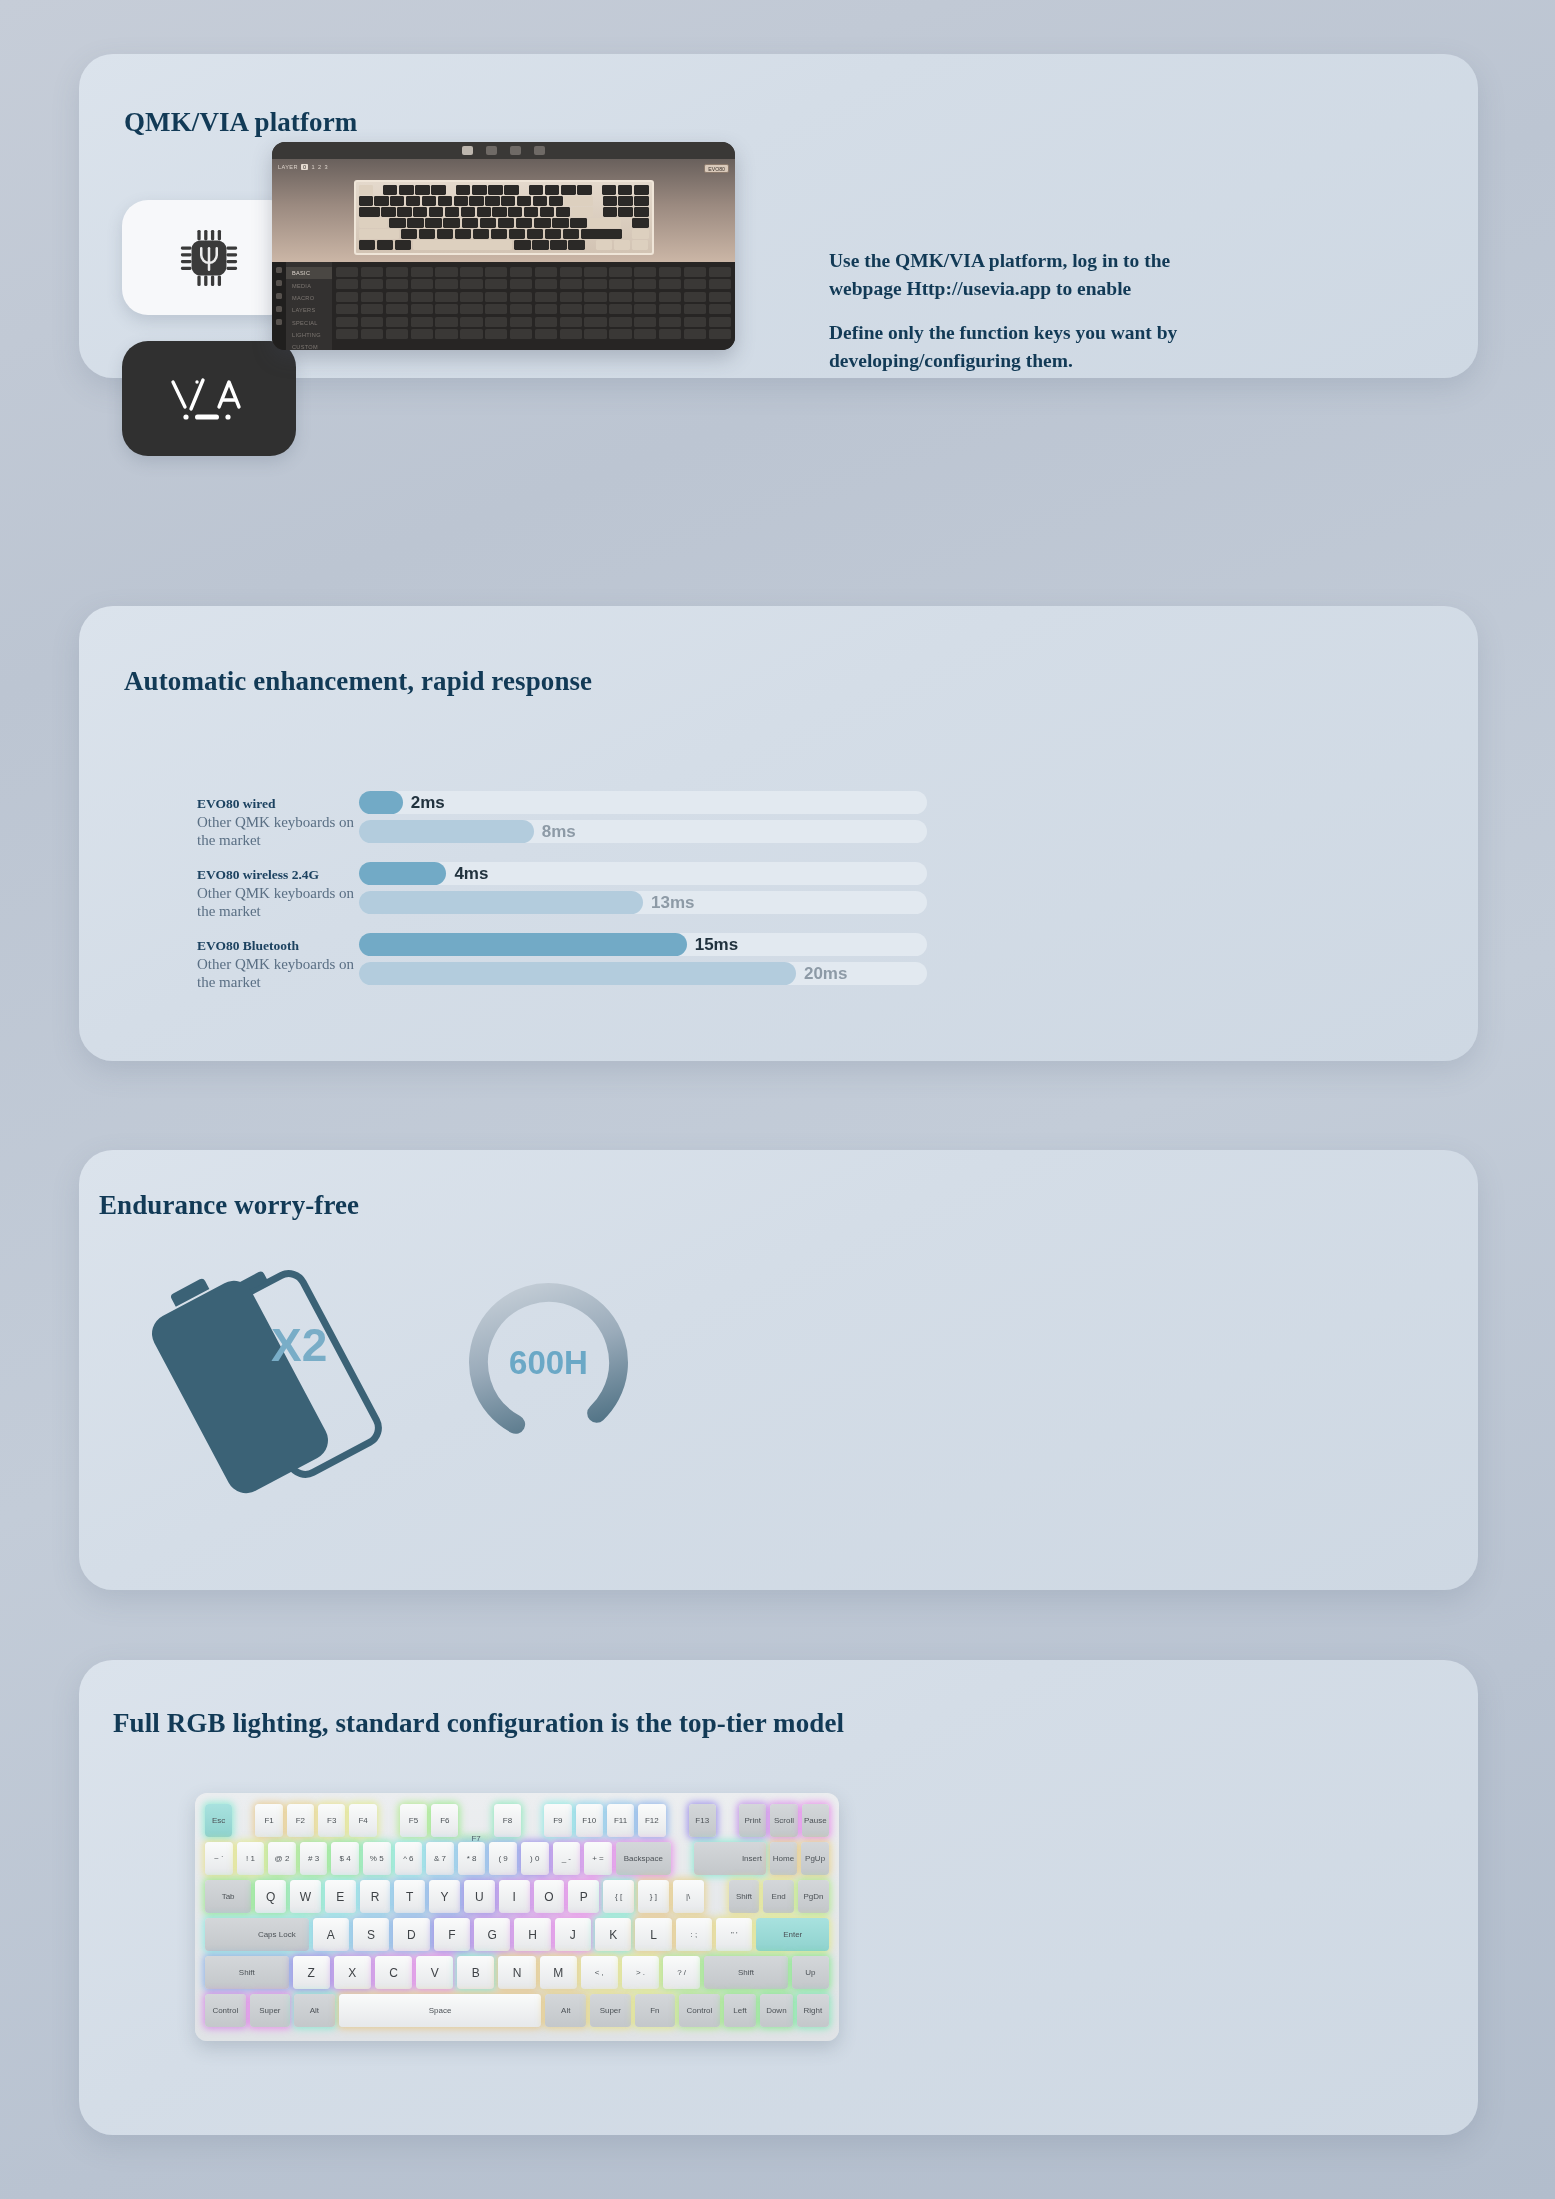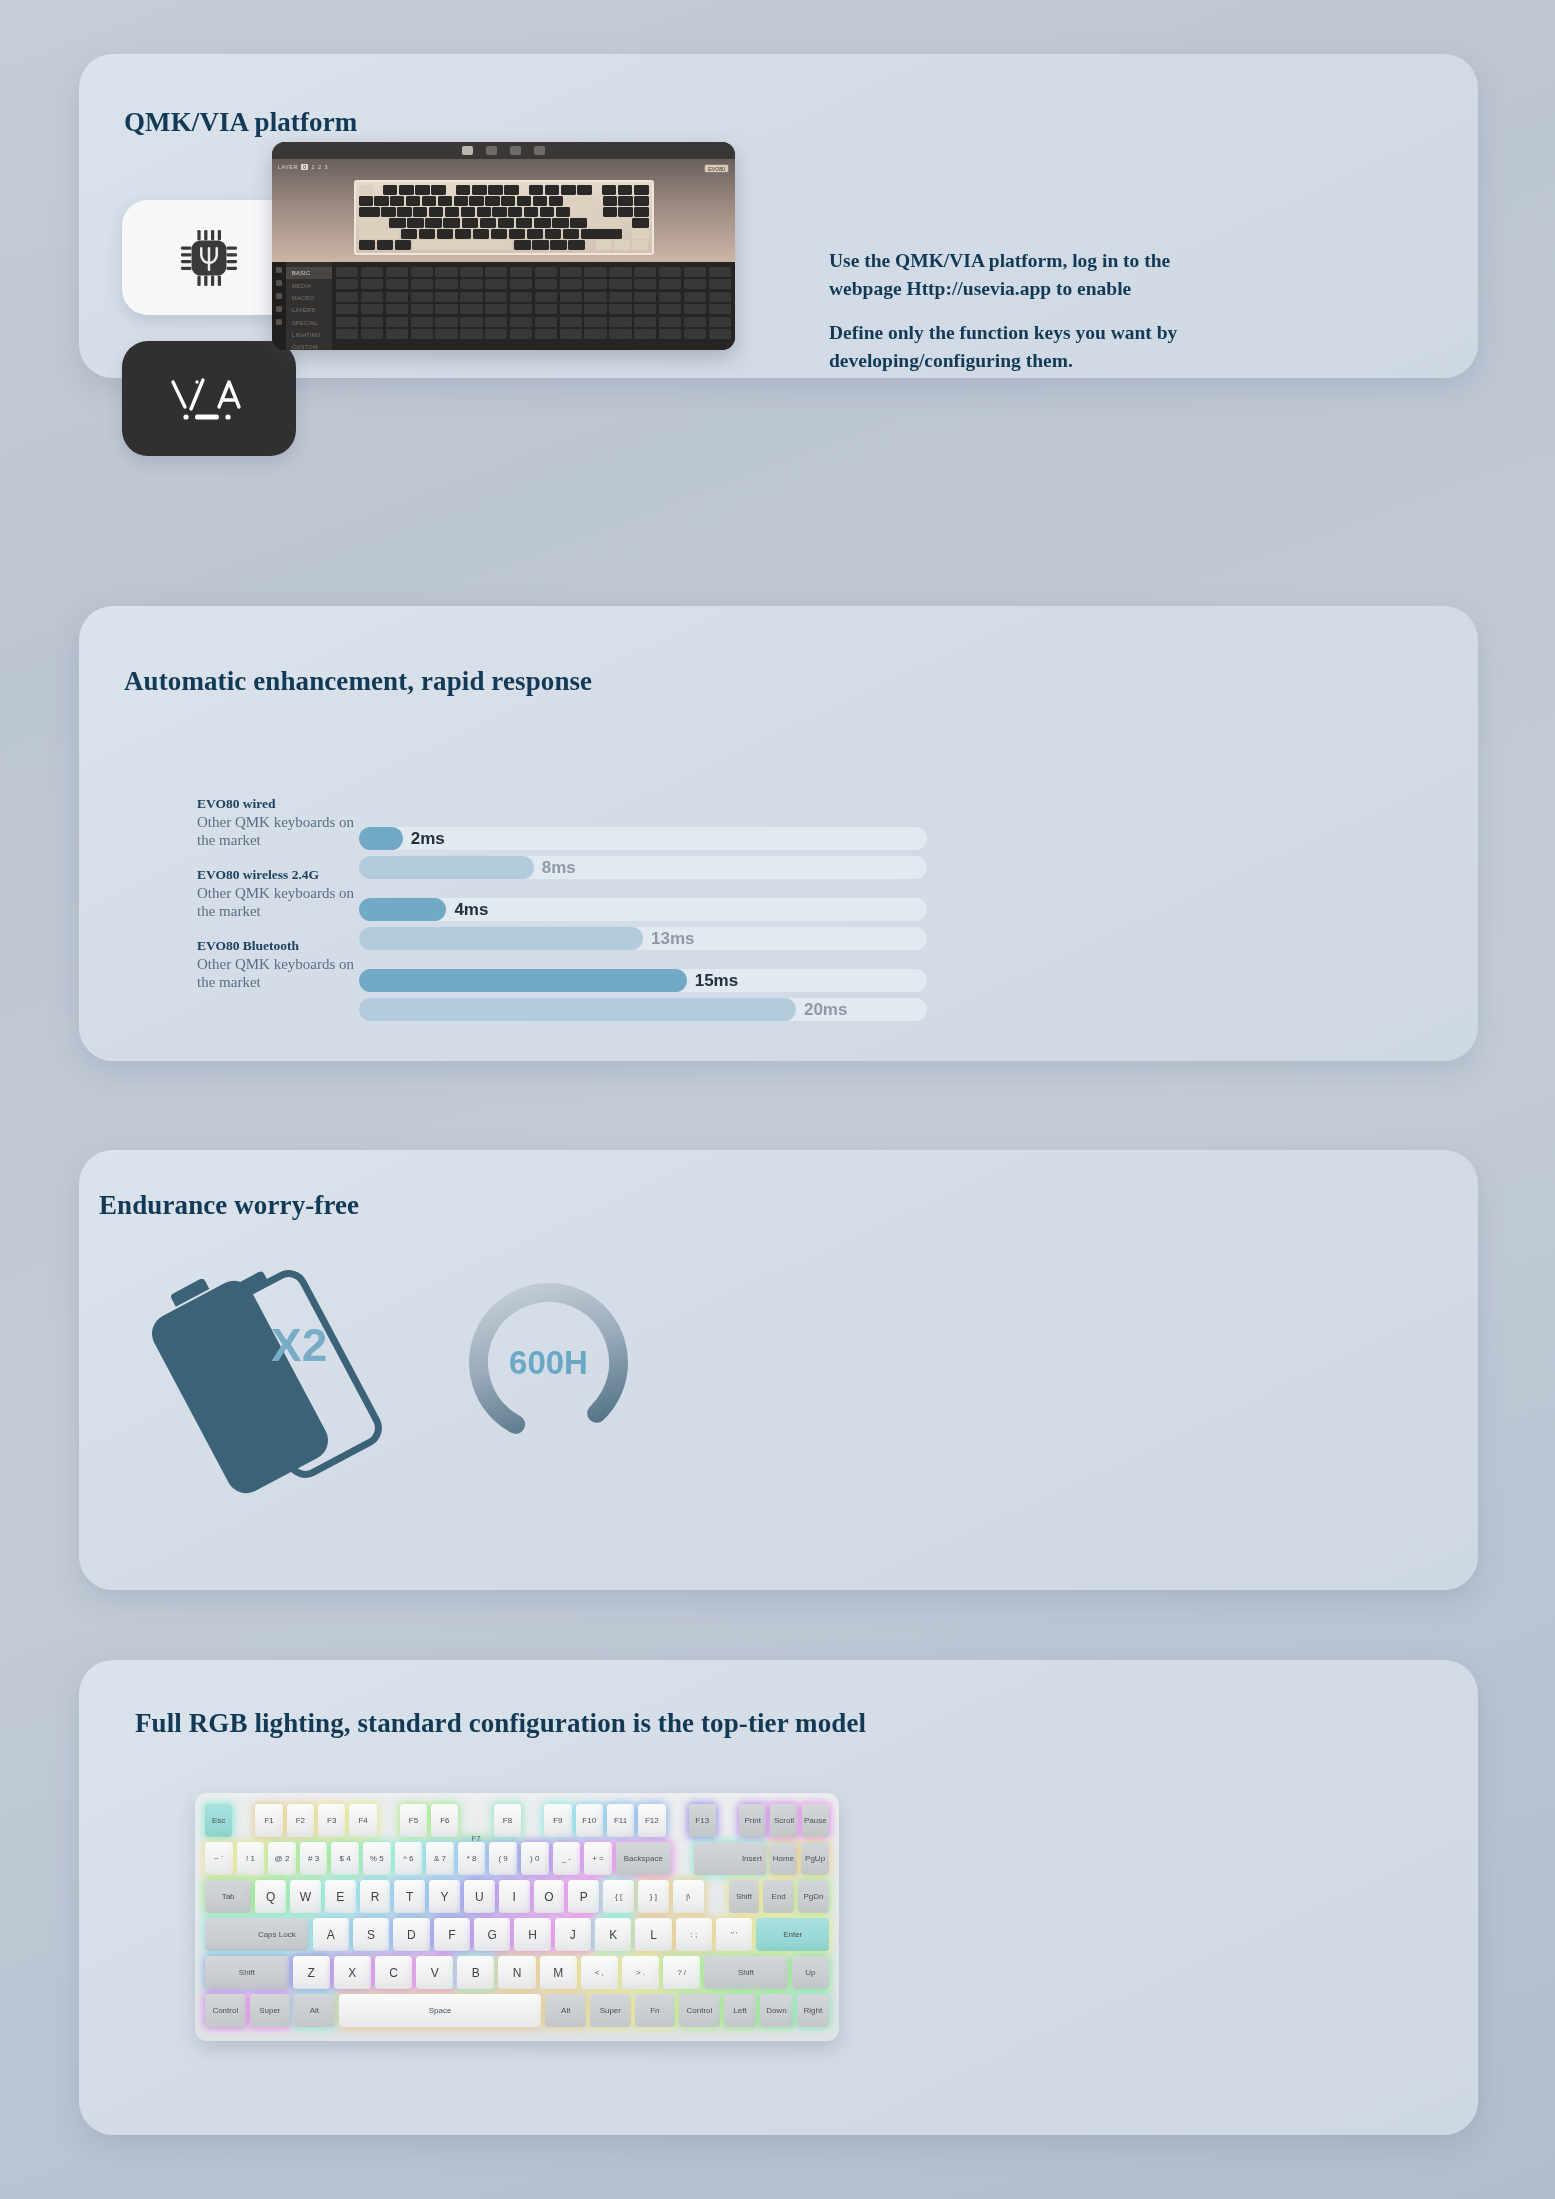--- a/index.html
+++ b/index.html
@@ -136,21 +136,21 @@
   .bar-row.spaced { margin-bottom: 19px; }
   .bar-label {
     position: absolute; left: 0; top: 50%; transform: translateY(-50%);
     width: 160px; font-size: 13.5px; line-height: 1.26;
     color: #1c4260;
   }
   .bar-label.muted { color: #5a6f84; font-weight: normal; font-size: 15px; }
   .bar-label.strong { font-weight: bold; }
   .bar-track {
     position: absolute; left: 162px; top: 0; right: 0; height: 23px;
-    background: #e2e9f0; border-radius: 12px; margin-top: 36px;
+    background: #e2e9f0; border-radius: 12px;
   }
   .bar-fill { height: 23px; border-radius: 12px; }
   .bar-fill.primary { background: #72aac6; }
   .bar-fill.secondary { background: #b3ccdd; }
   .bar-value {
     position: absolute; top: 50%; transform: translateY(-50%);
     font-family: "Liberation Sans", sans-serif;
     font-size: 17px; font-weight: bold; white-space: nowrap;
   }
   .bar-value.dark { color: #21323e; }
@@ -192,21 +192,21 @@
   .ring-wrap { position: absolute; left: 382px; top: 125px; width: 175px; height: 175px; }
   .ring-val {
     position: absolute; left: 0; right: 0; top: 50%;
     transform: translateY(-50%); text-align: center;
     font-family: "Liberation Sans", sans-serif;
     font-size: 33px; font-weight: bold; color: #6ba8c6;
   }
 
   
   #card-rgb { left: 79px; top: 1660px; width: 1399px; height: 475px; }
-  #card-rgb .card-title { position: absolute; left: 56px; top: 48px; }
+  #card-rgb .card-title { position: absolute; left: 34px; top: 48px; }
 
   .rgb-kb {
     position: absolute; left: 116px; top: 133px;
     width: 644px; height: 248px;
     background: linear-gradient(180deg, #eceef0 0%, #e0e3e6 100%);
     border-radius: 12px;
     padding: 11px 10px;
     box-shadow: 0 7px 18px rgba(70,85,105,0.22);
     display: flex; flex-direction: column; gap: 5px;
   }

